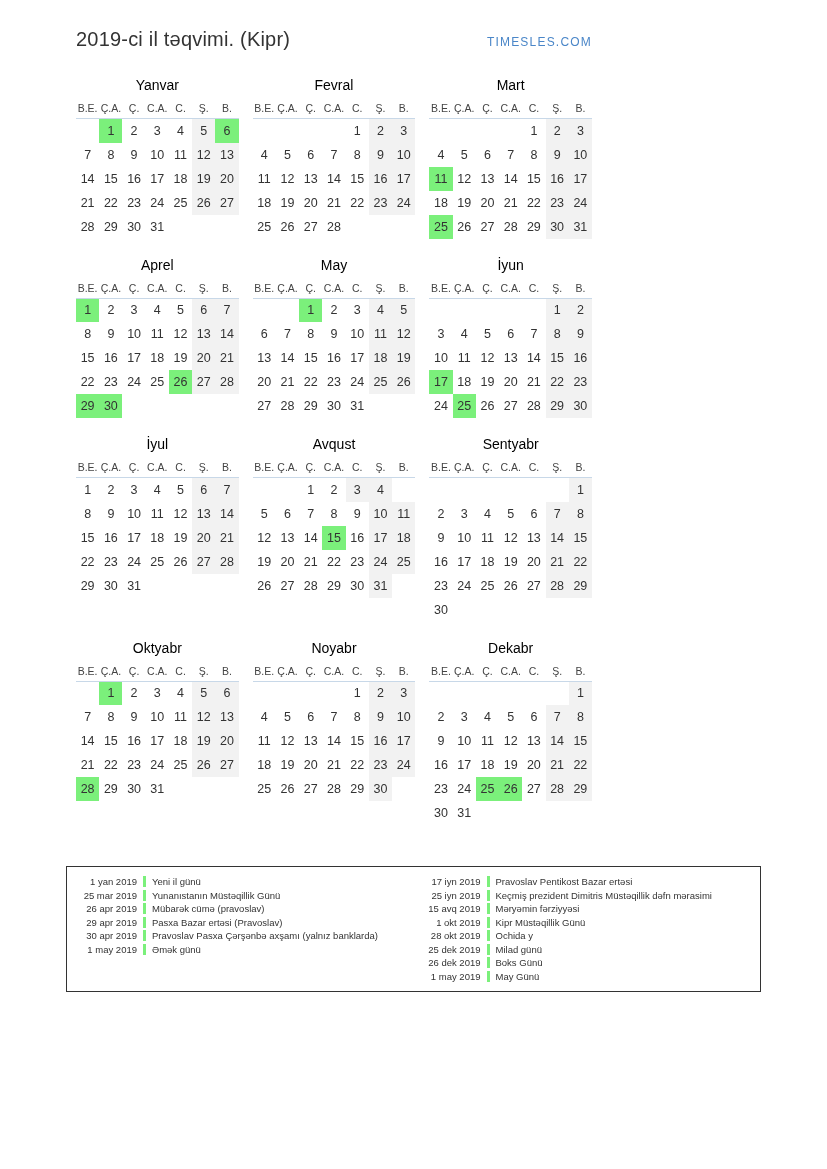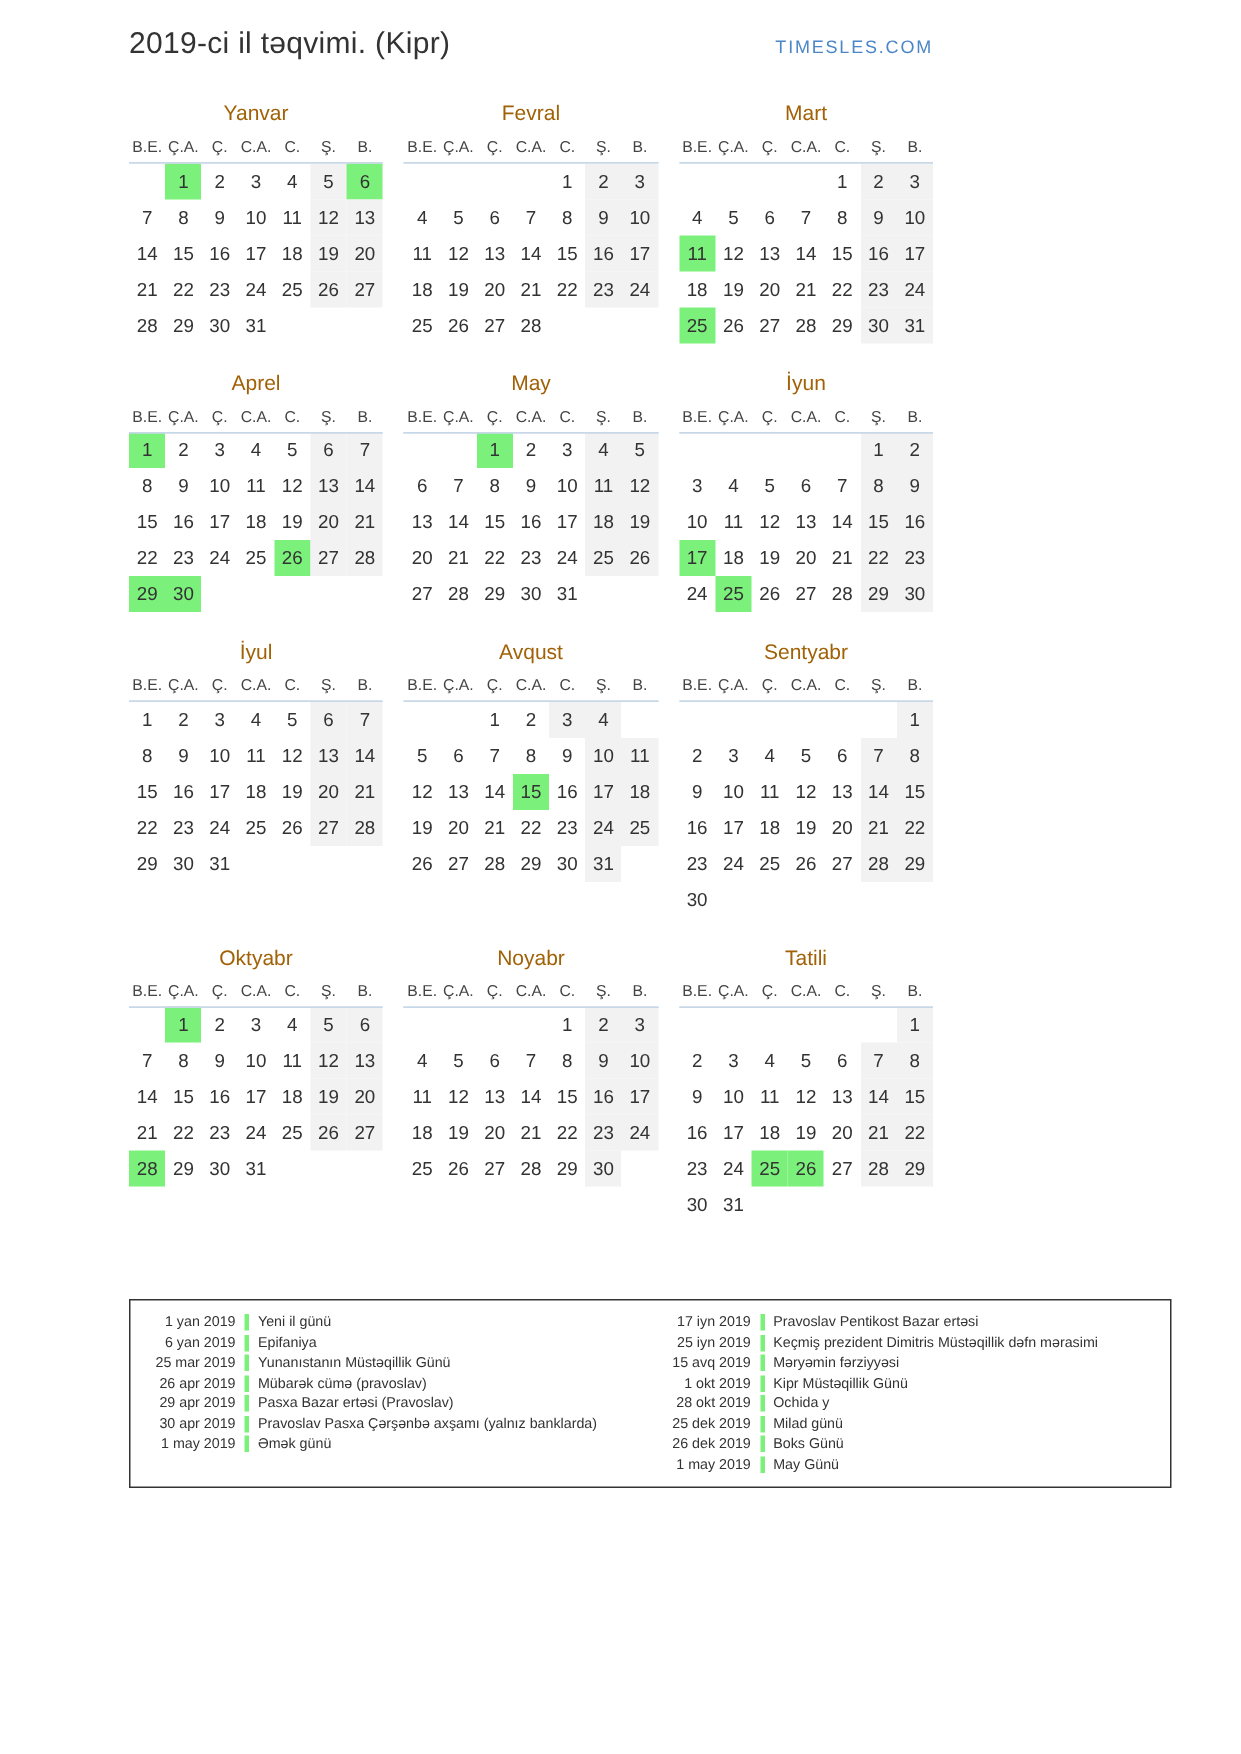--- a/index.html
+++ b/index.html
@@ -3,21 +3,21 @@
 <meta charset="utf-8">
 <style>
   * { box-sizing: border-box; }
   html, body {
     margin: 0; padding: 0;
     width: 827px; height: 1169px;
     background: #ffffff;
     font-family: "Liberation Sans", sans-serif;
     color: #333333;
   }
-  .page { position: relative; width: 668px; height: 1169px; padding: 0; margin-left: 20px; }
+  .page { position: relative; width: 668px; height: 1169px; padding: 10px; }
 
   
   .header {
     display: flex;
     align-items: baseline;
     justify-content: space-between;
     padding: 18px 66px 6px 66px;
   }
   .title {
     font-size: 20px;
@@ -37,21 +37,21 @@
     grid-template-columns: repeat(3, 1fr);
     column-gap: 14px;
     row-gap: 0px;
     padding: 8px 66px 0 66px;
   }
   .month {
     padding: 12px 0 6px 0;
   }
   .month-name {
     text-align: center;
-    color: #a16207;
+    color: #000000;
     font-size: 14px;
     margin-bottom: 9px;
   }
   table.cal {
     width: 100%;
     border-collapse: collapse;
     table-layout: fixed;
   }
   table.cal th {
     font-size: 10.5px;
@@ -820,21 +820,21 @@
               <td>27</td>
               <td>28</td>
               <td>29</td>
               <td class="we">30</td>
               <td class="empty">&nbsp;</td>
             </tr>
           </tbody>
         </table>
       </div>
       <div class="month">
-        <div class="month-name">Tatili</div>
+        <div class="month-name">Dekabr</div>
         <table class="cal">
           <thead>
             <tr>
               <th>B.E.</th>
               <th>Ç.A.</th>
               <th>Ç.</th>
               <th>C.A.</th>
               <th>C.</th>
               <th>Ş.</th>
               <th>B.</th>
@@ -901,25 +901,20 @@
     </div>
 
   <div class="legend">
     <div class="legend-col">
         <div class="legend-row">
           <span class="legend-date">1 yan 2019</span>
           <span class="legend-bar"></span>
           <span class="legend-text">Yeni il günü</span>
         </div>
         <div class="legend-row">
-          <span class="legend-date">6 yan 2019</span>
-          <span class="legend-bar"></span>
-          <span class="legend-text">Epifaniya</span>
-        </div>
-        <div class="legend-row">
           <span class="legend-date">25 mar 2019</span>
           <span class="legend-bar"></span>
           <span class="legend-text">Yunanıstanın Müstəqillik Günü</span>
         </div>
         <div class="legend-row">
           <span class="legend-date">26 apr 2019</span>
           <span class="legend-bar"></span>
           <span class="legend-text">Mübarək cümə (pravoslav)</span>
         </div>
         <div class="legend-row">

